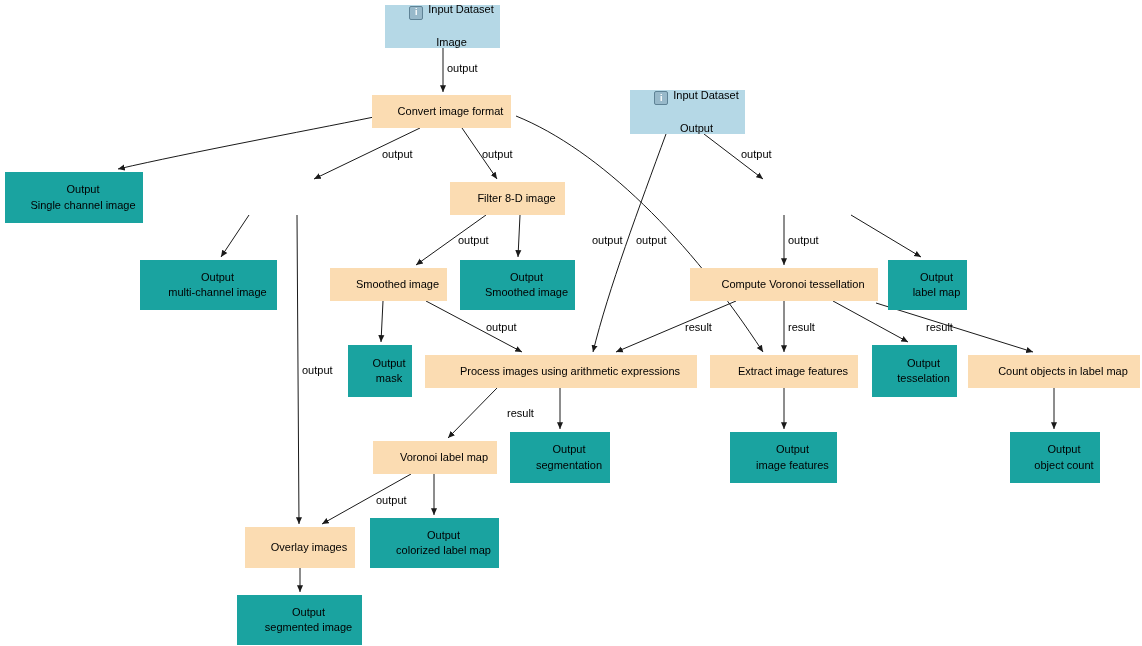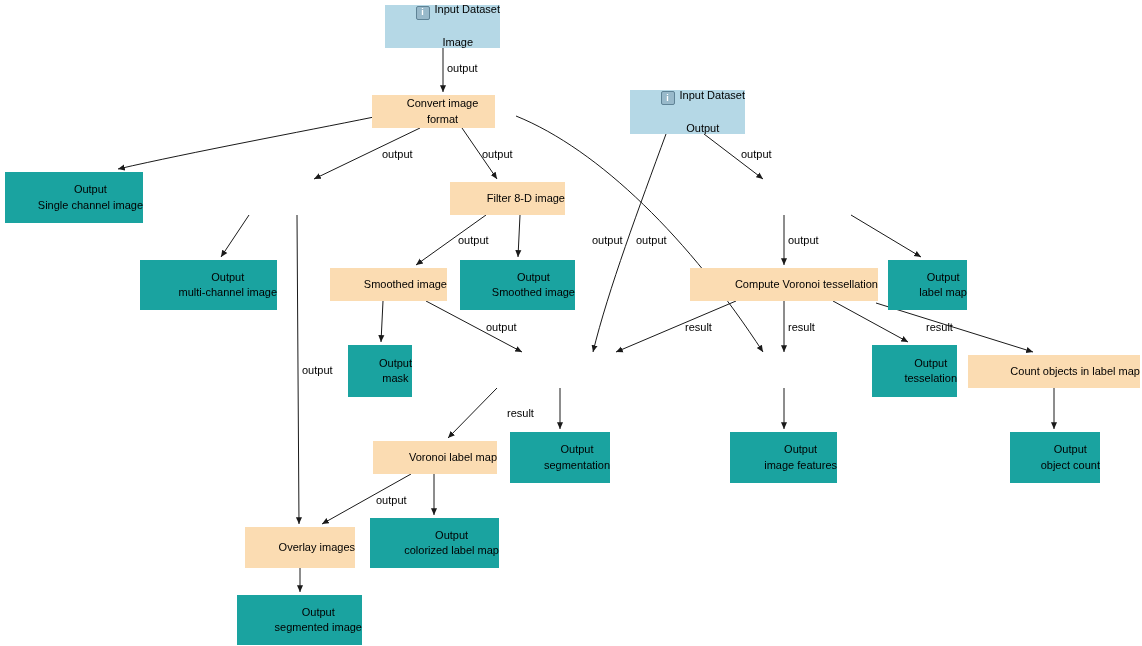--- a/index.html
+++ b/index.html
@@ -9,21 +9,21 @@
     --edge:#1a1a1a;
     --text:#000000;
   }
   html,body{margin:0;padding:0;background:#ffffff;}
   .canvas{position:relative;width:1142px;height:646px;overflow:hidden;
           font-family:"Liberation Sans",sans-serif;background:#ffffff;}
   svg.edges{position:absolute;left:0;top:0;}
   .edges path.wire{fill:none;stroke:var(--edge);stroke-width:1;}
   .edges text{font-family:"Liberation Sans",sans-serif;font-size:11px;fill:var(--text);}
   #arw path{fill:var(--edge);stroke:none;}
-  .node{position:absolute;display:flex;align-items:center;justify-content:flex-end;
+  .node{position:absolute;display:flex;align-items:center;justify-content:center;
         box-sizing:border-box;font-size:11px;color:var(--text);padding-left:18px;}
   .lbl{white-space:pre-line;text-align:center;line-height:1.4;}
   .tool{background:var(--tool);}
   .input-node{background:var(--input);}
   .output-node{background:var(--output);}
   .info-icon{display:inline-flex;align-items:center;justify-content:center;
              width:12px;height:12px;background:#98b9ca;border:1px solid #5f8396;
              color:#ffffff;font-weight:bold;font-size:9px;border-radius:2px;
              margin-right:5px;vertical-align:-2px;}
 </style>
@@ -90,31 +90,37 @@
     </div>
   </div>
 
   <div class="node input-node" style="left:630px;top:90px;width:115px;height:44px">
     <div class="lbl">
       <div><span class="info-icon">i</span><span>Input Dataset</span></div>
       <div>Output</div>
     </div>
   </div>
 
-  <div class="node tool" style="left:372px;top:95px;width:123px;height:33px">
+  <div class="node tool" style="left:372px;top:95px;width:139px;height:33px">
       <span class="lbl">Convert image format</span>
     </div>
   <div class="node tool" style="left:450px;top:182px;width:115px;height:33px">
       <span class="lbl">Filter 8-D image</span>
     </div>
   <div class="node tool" style="left:330px;top:268px;width:117px;height:33px">
       <span class="lbl">Smoothed image</span>
     </div>
   <div class="node tool" style="left:690px;top:268px;width:188px;height:33px">
       <span class="lbl">Compute Voronoi tessellation</span>
+    </div>
+  <div class="node tool" style="left:425px;top:355px;width:272px;height:33px">
+      <span class="lbl">Process images using arithmetic expressions</span>
+    </div>
+  <div class="node tool" style="left:710px;top:355px;width:148px;height:33px">
+      <span class="lbl">Extract image features</span>
     </div>
   <div class="node tool" style="left:968px;top:355px;width:172px;height:33px">
       <span class="lbl">Count objects in label map</span>
     </div>
   <div class="node tool" style="left:373px;top:441px;width:124px;height:33px">
       <span class="lbl">Voronoi label map</span>
     </div>
   <div class="node tool" style="left:245px;top:527px;width:110px;height:41px">
       <span class="lbl">Overlay images</span>
     </div>

